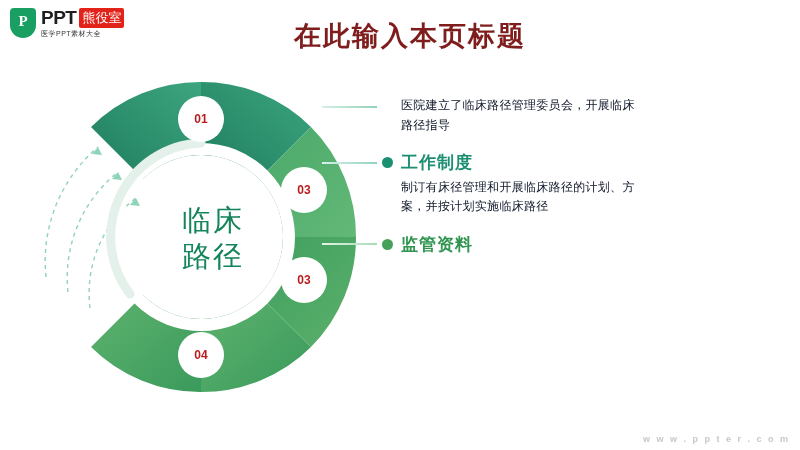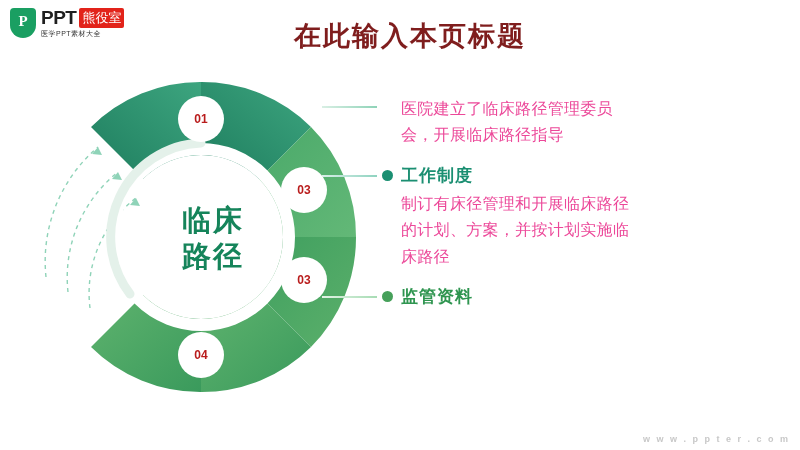--- a/index.html
+++ b/index.html
@@ -107,21 +107,21 @@
     top: 0;
   }
   .center-label {
     position: absolute;
     left: 115px;
     top: 140px;
     width: 120px;
     text-align: center;
     color: #15845a;
     font-size: 29px;
-    font-weight: bold;
+    font-weight: normal;
     line-height: 1.25;
     letter-spacing: 2px;
   }
   .num-badge {
     position: absolute;
     width: 46px;
     height: 46px;
     border-radius: 50%;
     background: #ffffff;
     color: #b91c1c;
@@ -169,22 +169,22 @@
     margin-right: 8px;
   }
   .item-title {
     font-size: 17px;
     font-weight: bold;
     letter-spacing: 1px;
   }
   .item-body {
     margin-left: 19px;
     margin-top: 4px;
-    font-size: 16px;
-    color: #ec4899;
+    font-size: 12px;
+    color: #0f172a;
     line-height: 1.65;
     width: 240px;
     letter-spacing: 0.3px;
   }
   .connector {
     position: absolute;
     left: -60px;
     top: 10px;
     width: 55px;
     height: 2px;

